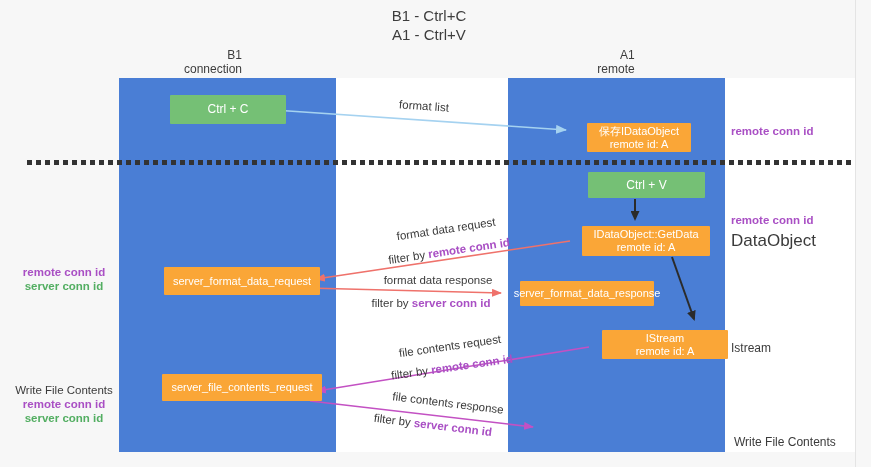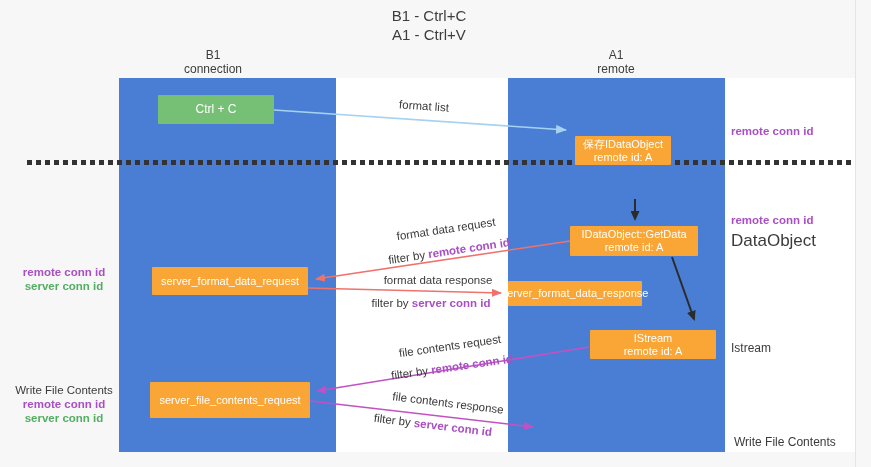--- a/index.html
+++ b/index.html
@@ -9,21 +9,21 @@
     font-family:Liberation Sans, sans-serif;
     color:var(--text_dark,#3b3b3b);
   }
   .abs{position:absolute;}
   #content-bg{left:336px; top:78px; width:519px; height:374px; background:#ffffff;}
   #window-seam{left:855px; top:0; width:1px; height:467px; background:#e4e4e4;}
 
   #title{left:429px; top:6px; transform:translateX(-50%); text-align:center;
     font-size:15px; line-height:19px; color:#3d3d3d;}
 
-  .lane-header{text-align:center; font-size:12px; line-height:14px; color:#3d3d3d;}
+  .lane-header{text-align:right; font-size:12px; line-height:14px; color:#3d3d3d;}
   #lane-header-b1{left:213px; top:48px; transform:translateX(-50%);}
   #lane-header-a1{left:616px; top:48px; transform:translateX(-50%);}
 
   .lane{background:var(--lane_blue,#4a7ed5); top:78px; height:374px; width:217px;}
   #lane-b1{left:119px;}
   #lane-a1{left:508px;}
 
   #divider{left:27px; top:160px; width:824px; height:5px;
     background:repeating-linear-gradient(to right, var(--dash_dark,#333) 0 5px, transparent 5px 9px);}
 
@@ -31,31 +31,31 @@
   .stroke-blue{stroke:var(--arrow_blue,#a5d2f0); stroke-width:1.6; fill:none;}
   .stroke-salmon{stroke:var(--arrow_salmon,#ef726b); stroke-width:1.6; fill:none;}
   .stroke-magenta{stroke:var(--arrow_magenta,#c351c3); stroke-width:1.6; fill:none;}
   .stroke-black{stroke:#2b2b2b; stroke-width:2; fill:none;}
   #mBlue path{fill:var(--arrow_blue,#a5d2f0);}
   #mSalmon path{fill:var(--arrow_salmon,#ef726b);}
   #mMagenta path{fill:var(--arrow_magenta,#c351c3);}
   #mBlack path{fill:#2b2b2b;}
 
   .node{display:flex; flex-direction:column; align-items:center; justify-content:center;
-    color:#ffffff; font-size:11px; line-height:13px; text-align:center; border-radius:1px;}
+    color:#ffffff; font-size:11px; line-height:13px; text-align:center; border-radius:1px;margin-left:12px;}
   .node.green{background:var(--box_green,#75c075);}
   .node.orange{background:var(--box_orange,#faa637);}
   #ctrl-c-node{left:158px; top:95px; width:116px; height:29px; font-size:12px;}
   #ctrl-v-node{left:576px; top:172px; width:117px; height:26px; font-size:12px;}
-  #save-idataobject-node{left:575px; top:136px; width:96px; height:29px;}
+  #save-idataobject-node{left:575px; top:123px; width:104px; height:29px;}
   #getdata-node{left:570px; top:226px; width:128px; height:30px;}
   #sfdreq-node{left:152px; top:267px; width:156px; height:28px;}
   #sfdresp-node{left:508px; top:281px; width:134px; height:25px;}
   #istream-node{left:590px; top:330px; width:126px; height:29px;}
-  #sfcreq-node{left:150px; top:382px; width:160px; height:36px;}
+  #sfcreq-node{left:150px; top:374px; width:160px; height:27px;}
   #sfcresp-node{left:543px; top:417px; width:162px; height:25px;}
 
   .alabel{font-size:11.5px; line-height:14px; white-space:nowrap; color:#3b3b3b;
     transform-origin:center;}
   .purple{color:var(--text_purple,#a94fc4); font-weight:bold;}
   .greenc{color:var(--text_green,#53ae62); font-weight:bold;}
   #format-list-label{left:424px; top:106px; transform:translate(-50%,-50%) rotate(4deg);}
   #fdreq-label{left:446px; top:229px; transform:translate(-50%,-50%) rotate(-8.5deg);}
   #filter-remote-1{left:449px; top:251px; transform:translate(-50%,-50%) rotate(-8.5deg);}
   #fdresp-label{left:438px; top:280px; transform:translate(-50%,-50%);}
@@ -124,20 +124,23 @@
     <path class="stroke-magenta" marker-end="url(#mMagenta)" d="M310,401 L533,427"></path>
   </svg>
 
   <div class="abs node green" id="ctrl-c-node">
     <span>Ctrl + C</span>
   </div>
   <div class="abs node orange" id="save-idataobject-node">
     <span>保存IDataObject</span>
     <span>remote id: A</span>
   </div>
+  <div class="abs node green" id="ctrl-v-node">
+    <span>Ctrl + V</span>
+  </div>
   <div class="abs node orange" id="getdata-node">
     <span>IDataObject::GetData</span>
     <span>remote id: A</span>
   </div>
   <div class="abs node orange" id="sfdreq-node">
     <span>server_format_data_request</span>
   </div>
   <div class="abs node orange" id="sfdresp-node">
     <span>server_format_data_response</span>
   </div>

